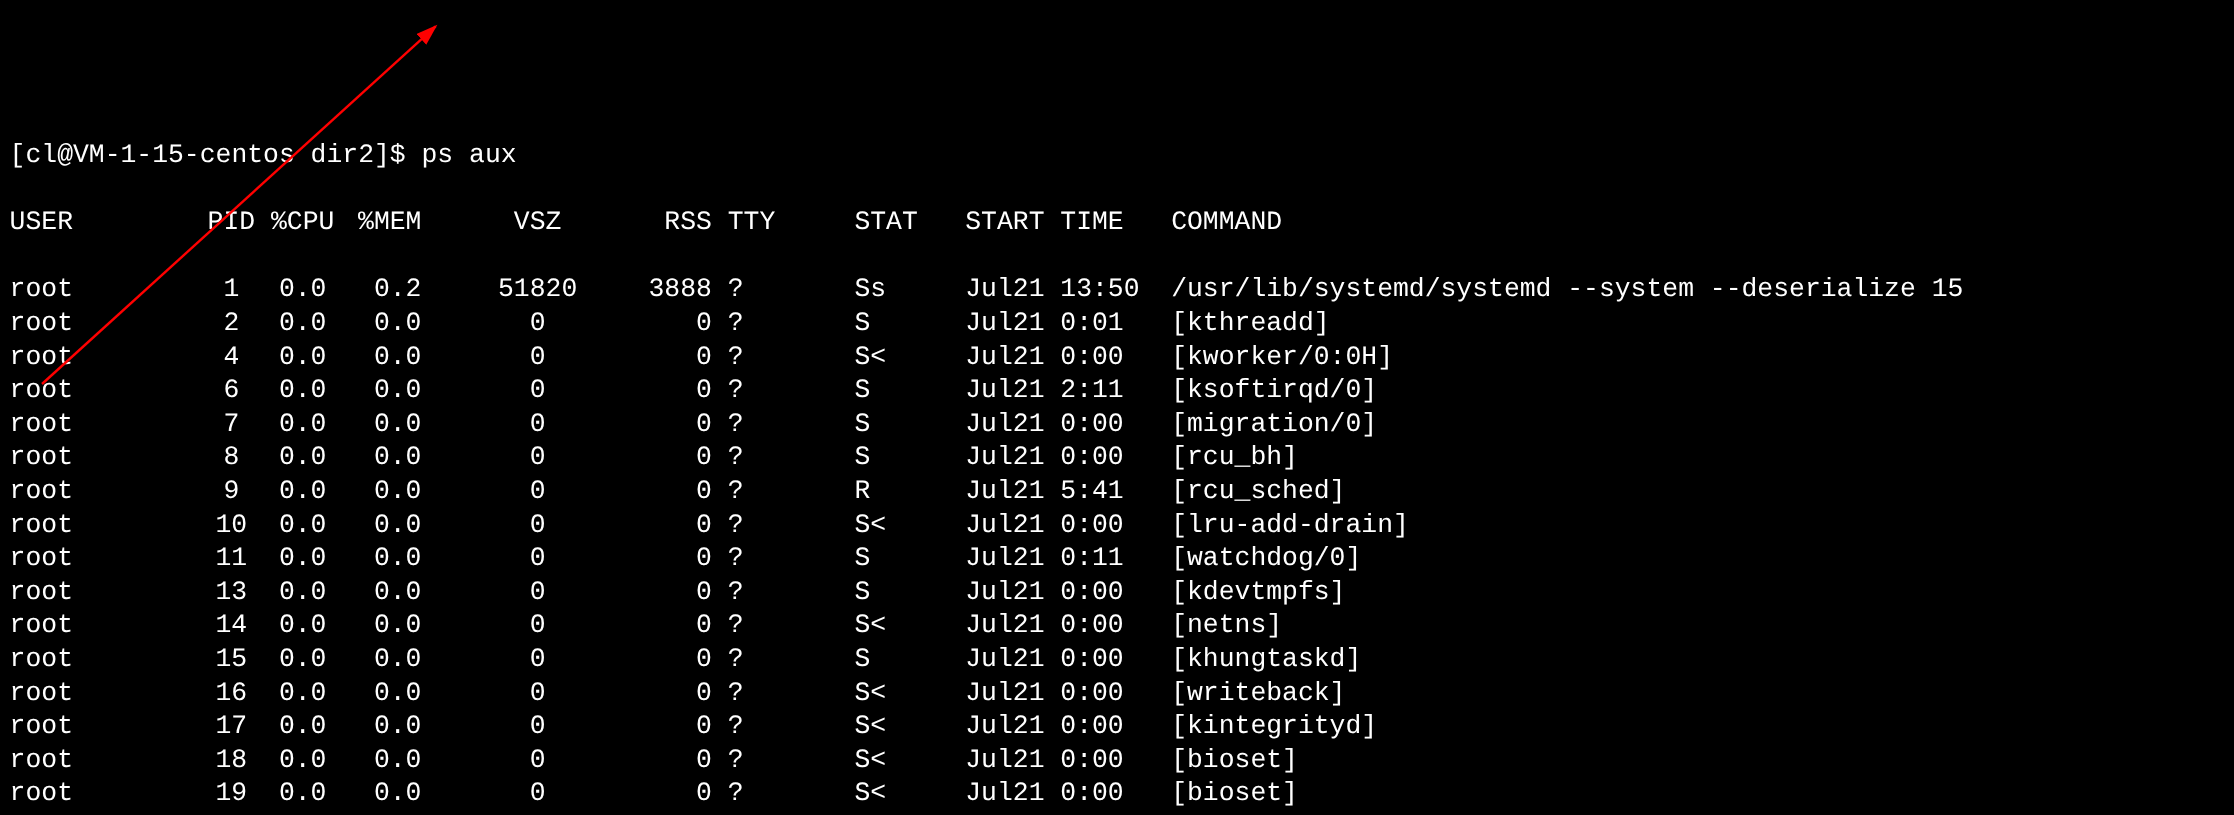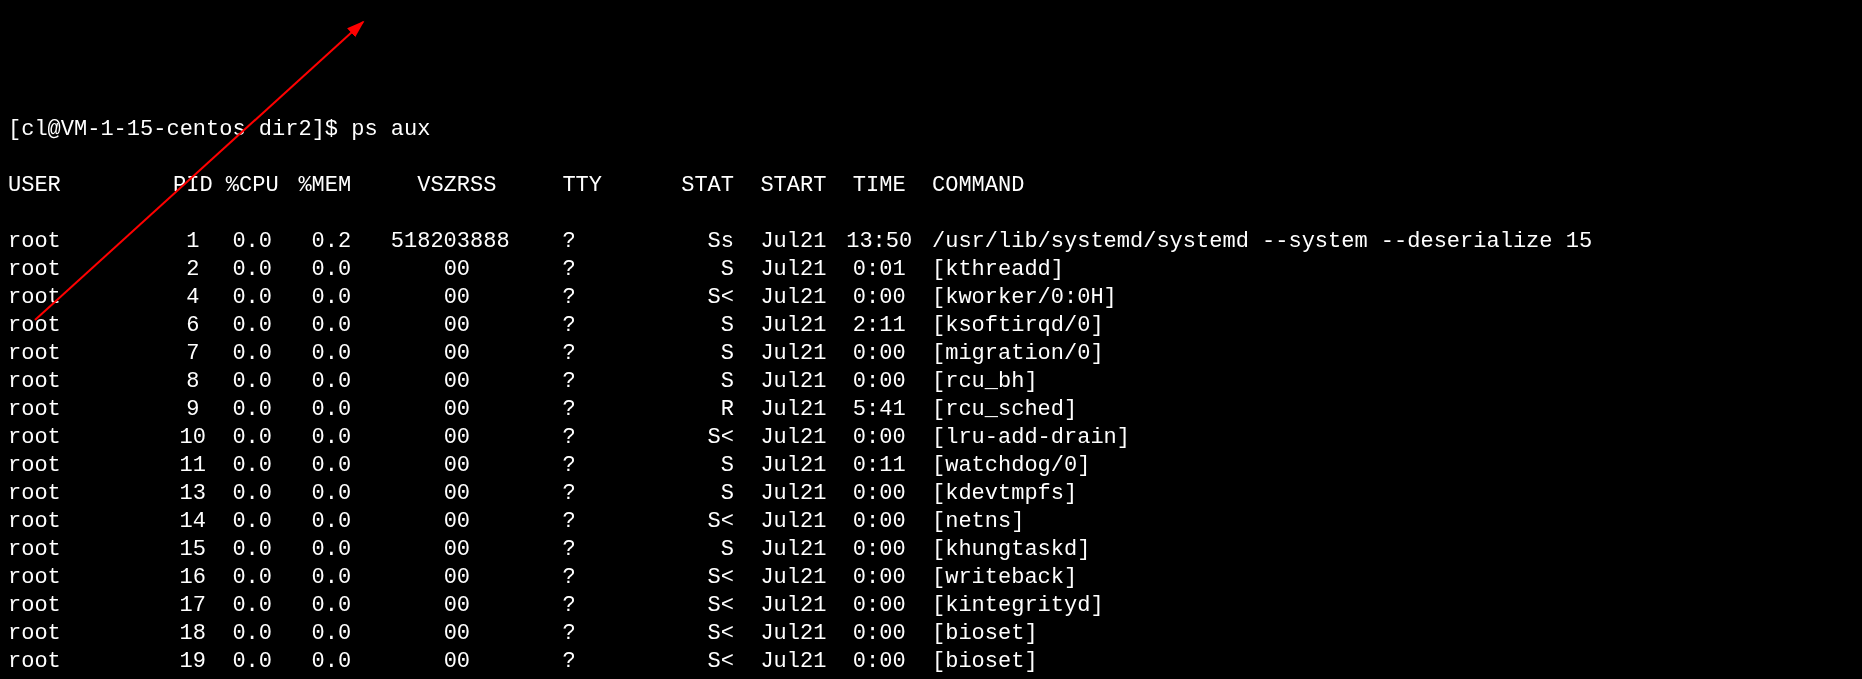--- a/index.html
+++ b/index.html
@@ -15,26 +15,26 @@
     height: 679px;
     box-sizing: border-box;
     overflow: hidden;
     position: relative;
   }
   .row span { display: inline-block; }
   .c-user  { width: 12ch; text-align: left; }
   .c-pid   { width: 4ch;  text-align: center; }
   .c-cpu   { width: 5ch;  text-align: center; }
   .c-mem   { width: 5ch;  text-align: right; font-family: Liberation Mono, monospace; }
-  .c-vsz   { width: 8ch;  text-align: right; }
-  .c-rss   { width: 7ch;  }
+  .c-vsz   { width: 8ch;  text-align: center; margin-left: 44px; }
+  .c-rss   { width: 7ch;  text-align: right; }
   .c-tty   { width: 1ch;  text-align: left;  padding-left: 1ch; }
-  .c-stat  { width: 5ch;  text-align: right;  padding-left: 7ch; }
+  .c-stat  { width: 5ch;  text-align: left;  padding-left: 7ch; }
   .c-start { width: 6ch;  text-align: right;  padding-left: 1ch; }
-  .c-time  { width: 6ch;  text-align: center; padding-left: 1ch; }
+  .c-time  { width: 6ch;  text-align: left; padding-left: 1ch; }
   .c-cmd   { text-align: right; padding-left: 1ch; }
   svg.arrow {
     position: absolute;
     left: 0;
     top: 0;
     pointer-events: none;
   }
 </style>
 </head>
 <body>

